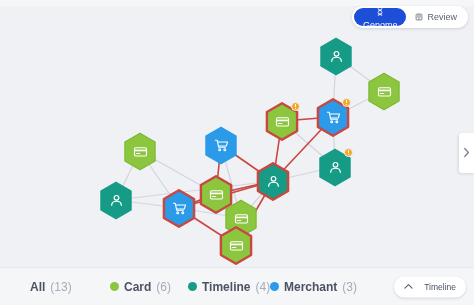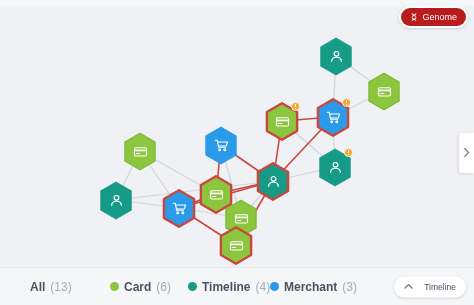--- a/index.html
+++ b/index.html
@@ -83,22 +83,23 @@
     border-radius: 9px;
     font-size: 9px;
     color: #5b6270;
     cursor: pointer;
     border: none;
     background: transparent;
     font-family: "Liberation Sans", sans-serif;
     white-space: nowrap;
   }
   .seg.active {
-    background: #b91c1c;
+    background: #1d4ed8;
     color: #ffffff;
+    flex-direction: column;
   }
   .seg svg { display: block; }
 
   
   #panel-tab {
     position: absolute;
     right: 0; top: 133px;
     width: 15px; height: 40px;
     background: #ffffff;
     border-radius: 3px 0 0 3px;
@@ -387,20 +388,30 @@
     <button class="seg active">
       <span>
         <svg width="8" height="8" viewBox="0 0 16 16" fill="none" stroke="currentColor" stroke-width="1.6" stroke-linecap="round">
           <path d="M4 1 C4 5 12 5 12 9 C12 13 4 13 4 15"></path>
           <path d="M12 1 C12 5 4 5 4 9 C4 13 12 13 12 15"></path>
           <path d="M5 4 H11 M4.6 12 H11.4"></path>
         </svg>
       </span>
       <span>Genome</span>
     </button>
+    <button class="seg">
+      <span>
+        <svg width="8" height="8" viewBox="0 0 16 16" fill="none" stroke="currentColor" stroke-width="1.5" stroke-linejoin="round">
+          <rect x="2.2" y="2.2" width="11.6" height="11.6" rx="1.4"></rect>
+          <path d="M8 2.6 V13.4"></path>
+          <path d="M4.4 5.6 H6.2 M4.4 8 H6.2 M9.8 5.6 H11.6 M9.8 8 H11.6"></path>
+        </svg>
+      </span>
+      <span>Review</span>
+    </button>
   </div>
 
   <div id="panel-tab">
     <span>
       <svg width="7" height="11" viewBox="0 0 8 12" fill="none" stroke="#7a818f" stroke-width="1.5" stroke-linecap="round" stroke-linejoin="round">
         <path d="M2 1.5 L6.2 6 L2 10.5"></path>
       </svg>
     </span>
   </div>
 

